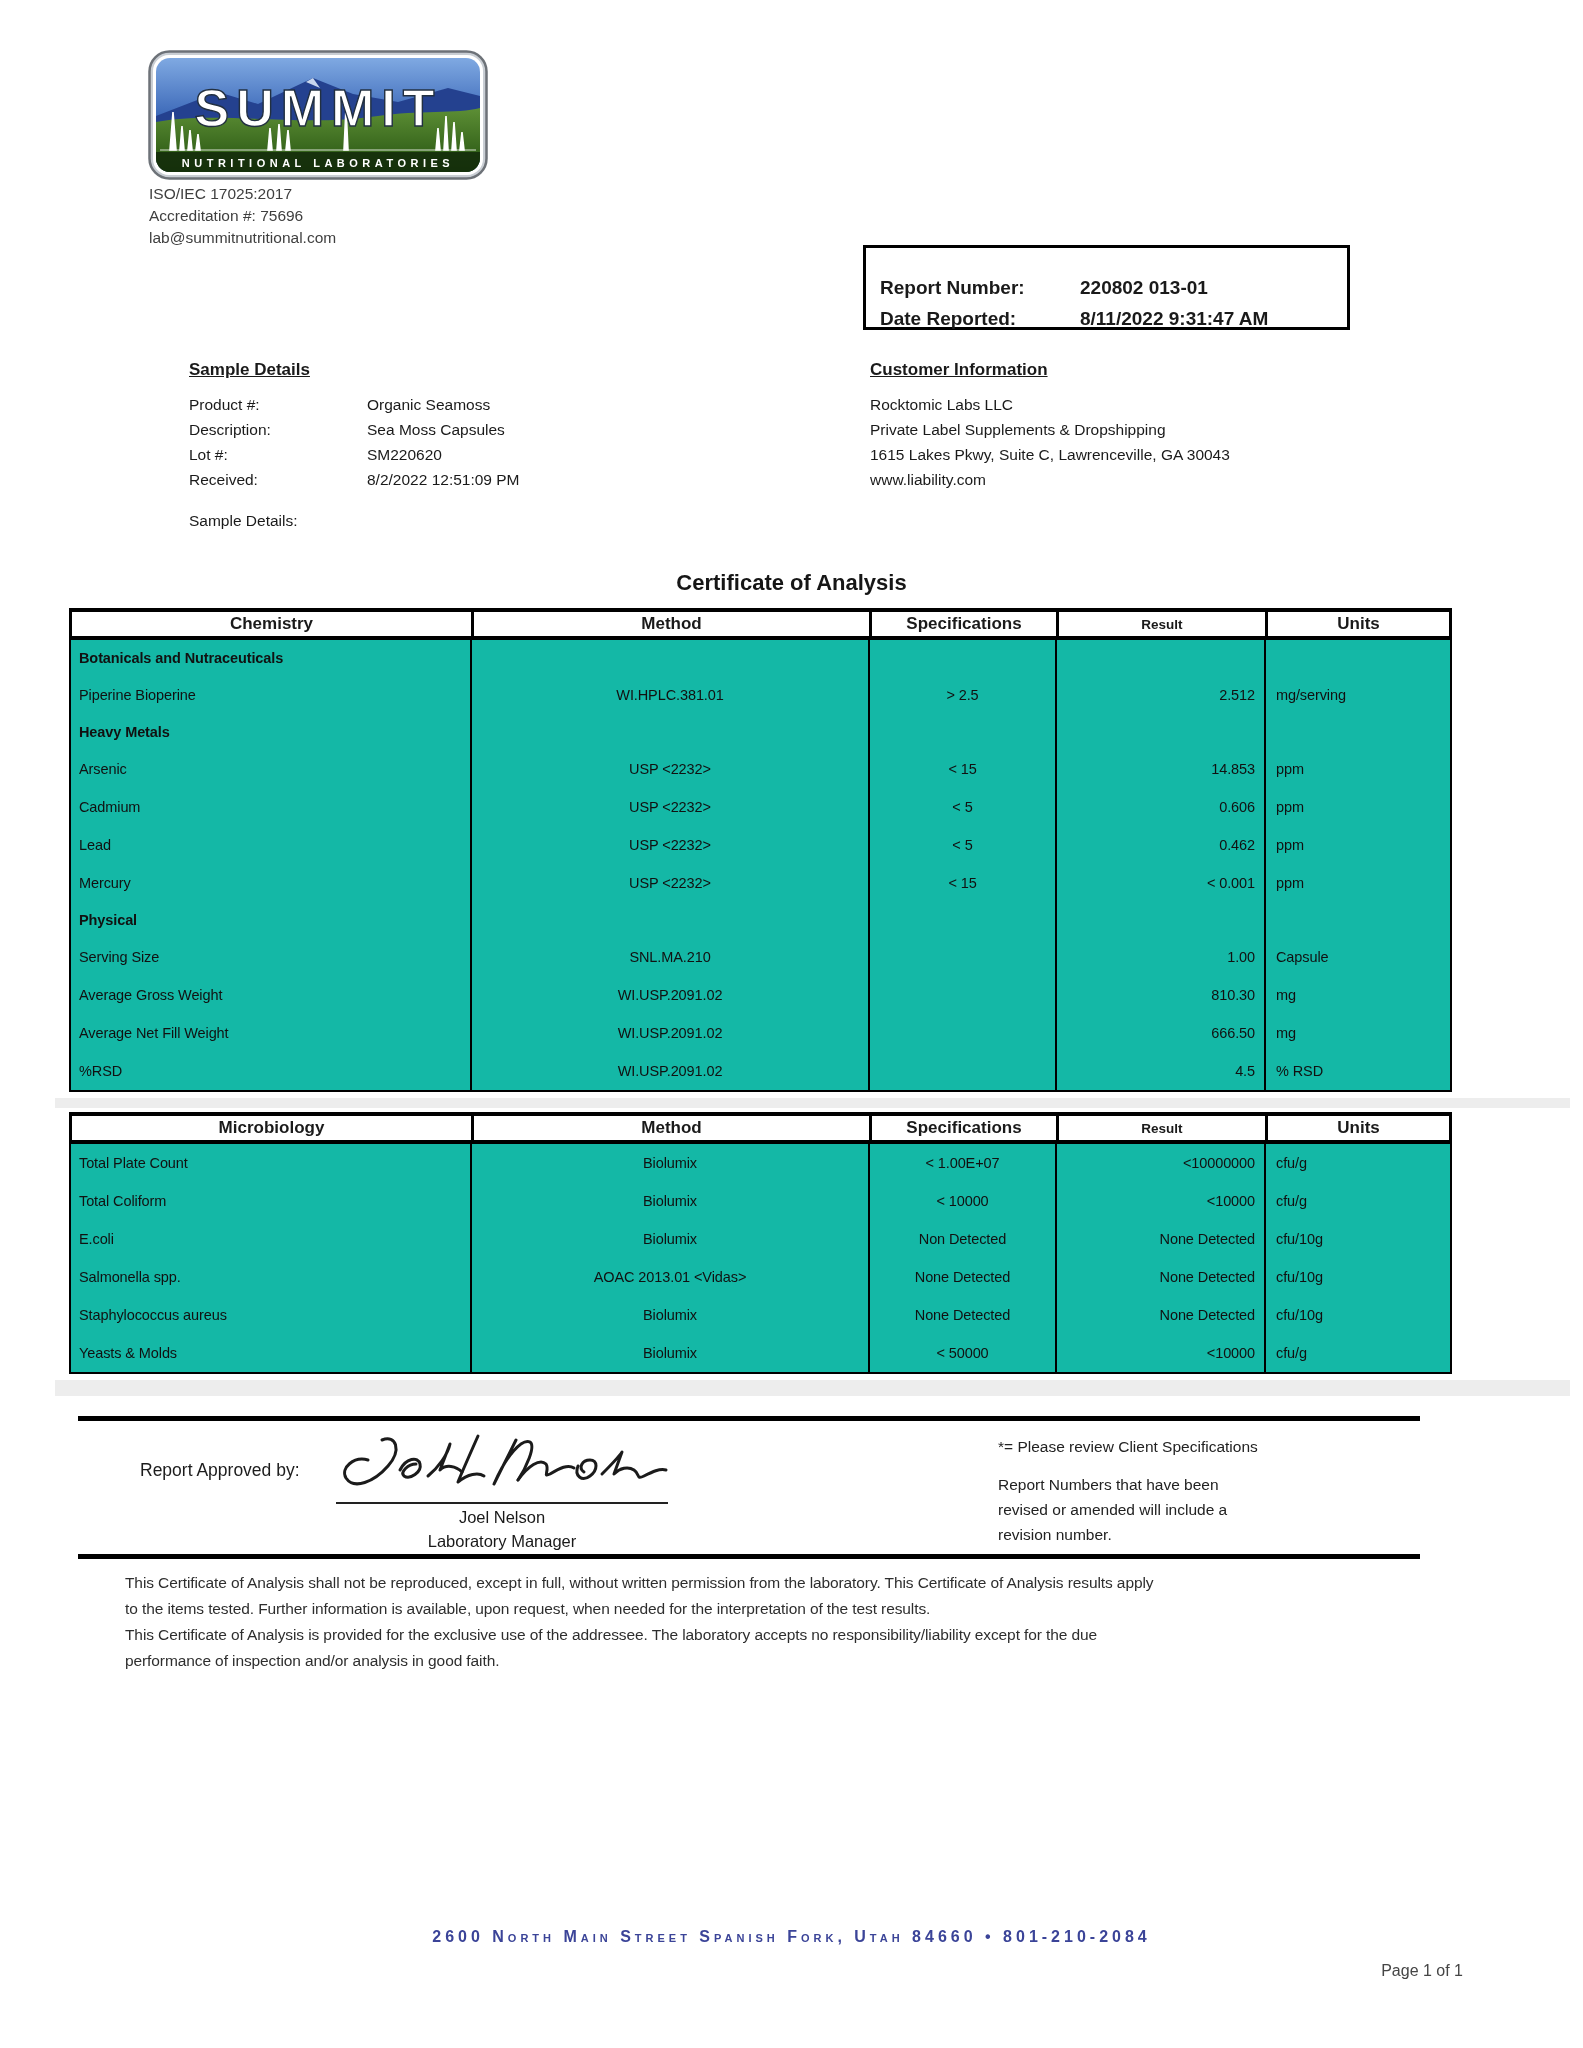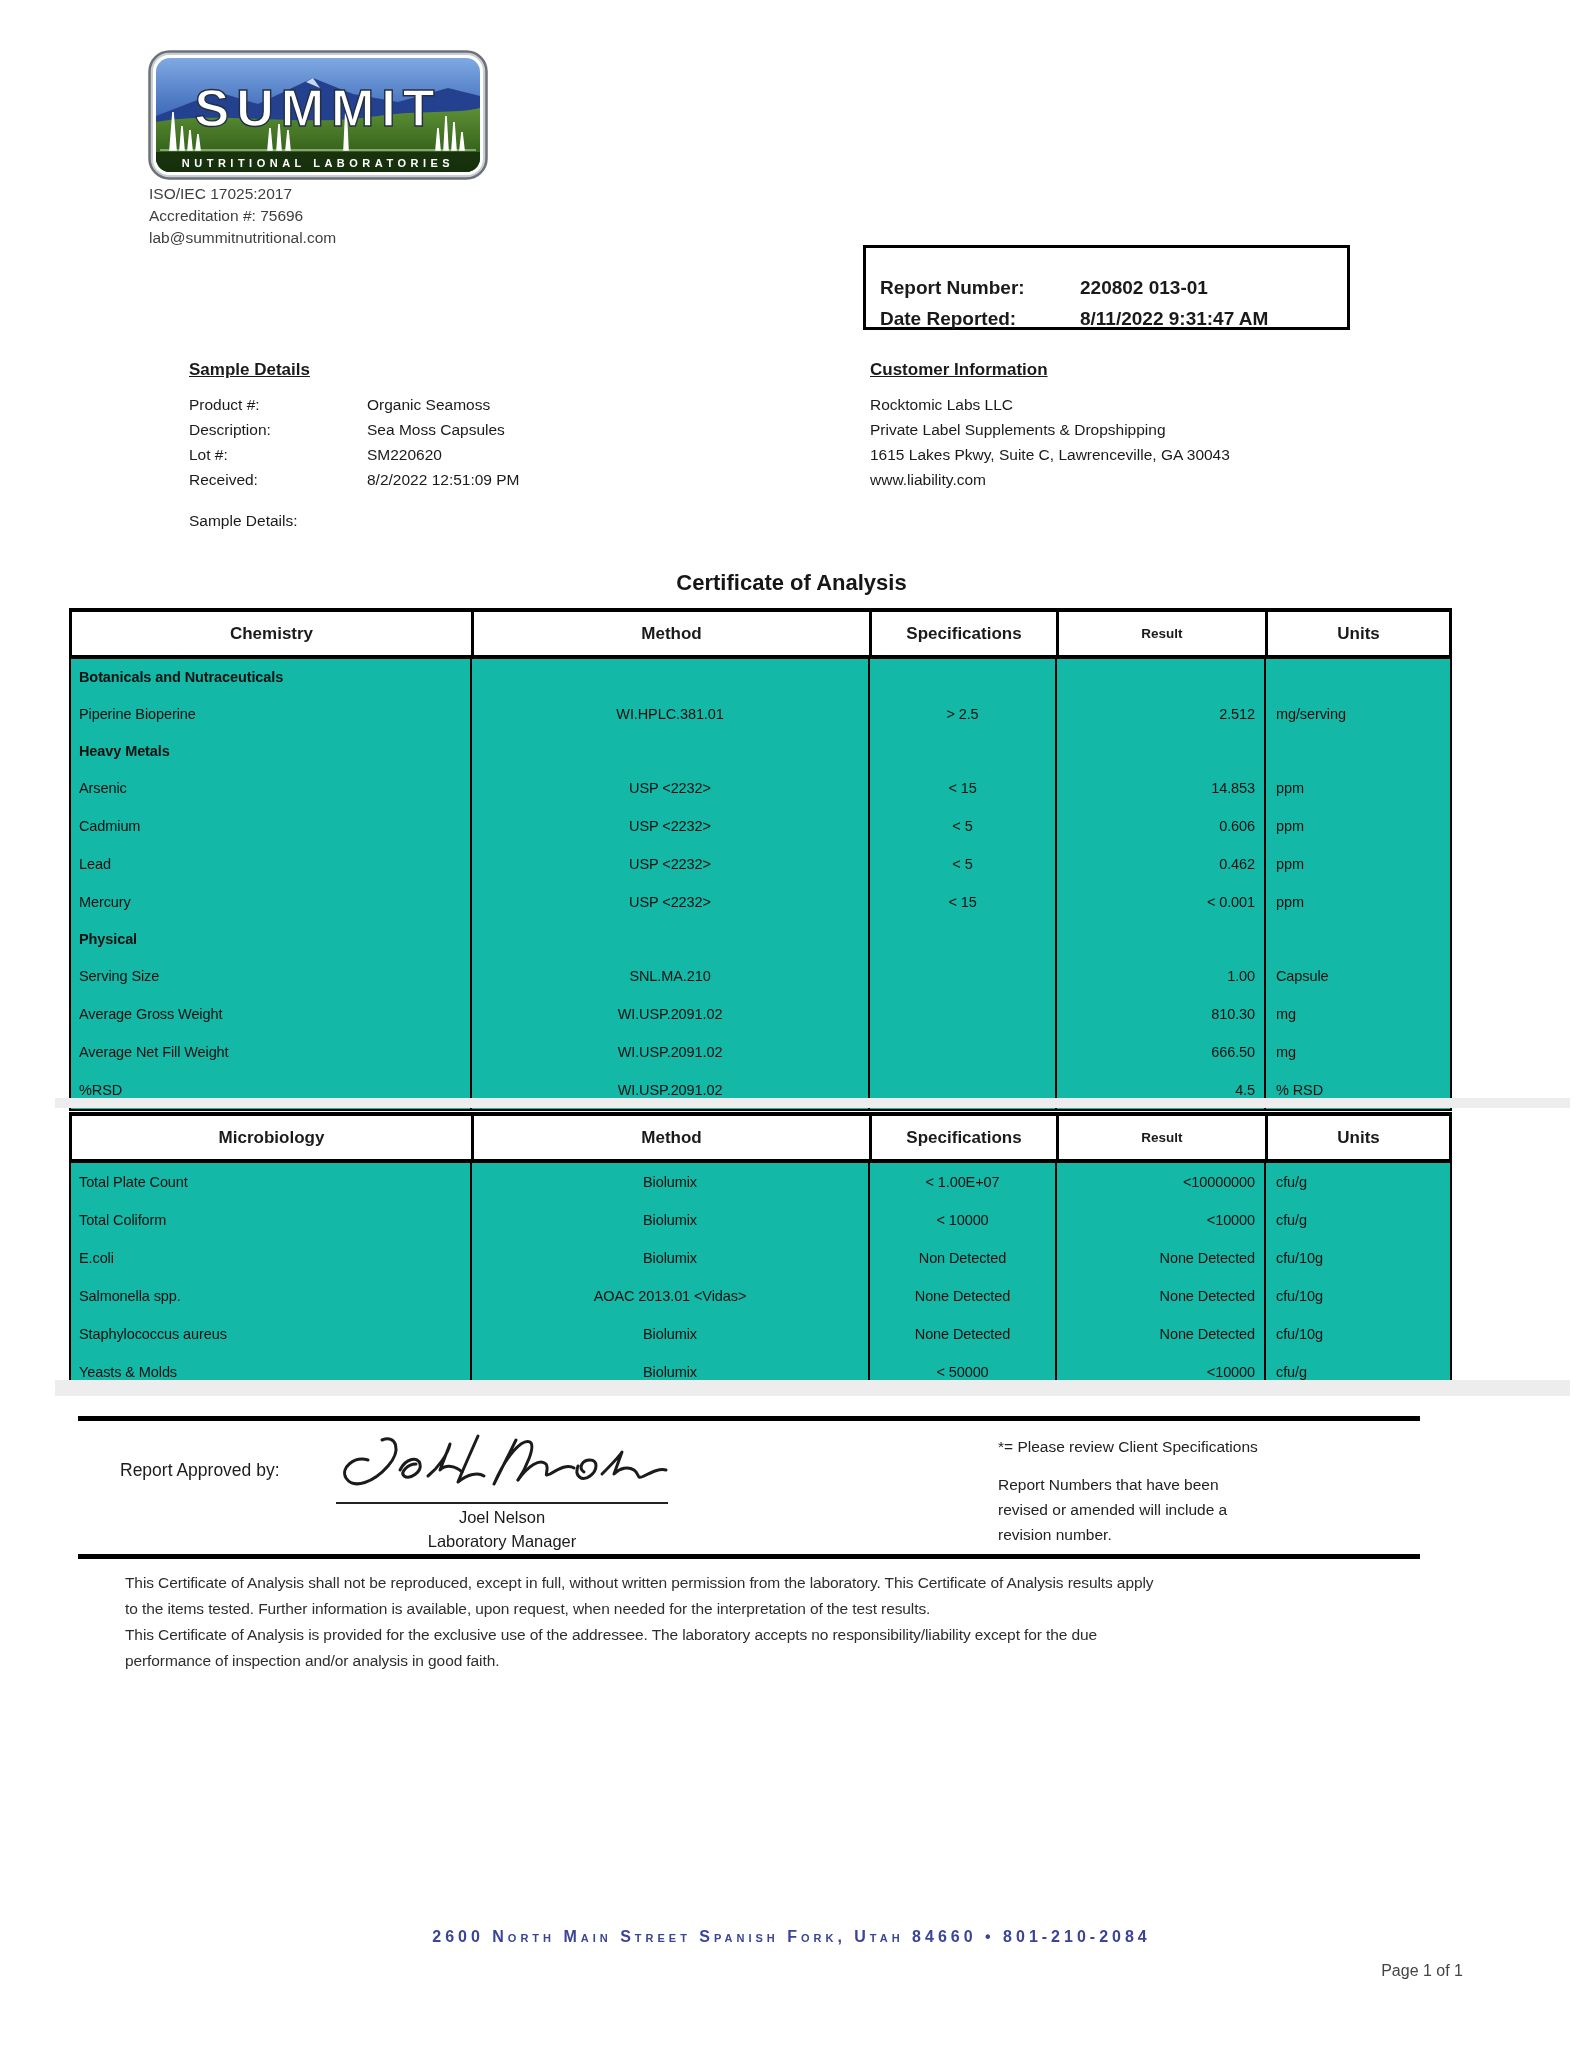--- a/index.html
+++ b/index.html
@@ -23,42 +23,42 @@
   .kv{display:grid;grid-template-columns:178px auto;font-size:15.5px;line-height:25px;}
   .plain{font-size:15.5px;line-height:25px;}
   
   .coa-title{width:1583px;text-align:center;font-size:22px;font-weight:bold;color:#161616;}
   
   .tbl{position:absolute;left:69px;width:1383px;box-sizing:border-box;}
   .thead{
     display:grid;grid-template-columns:399px 398px 187px 209px 1fr;
     border:3px solid #000;border-top-width:4px;border-bottom-width:4px;background:#fff;box-sizing:border-box;
   }
-  .th{height:43px;display:flex;align-items:center;justify-content:center;
+  .th{height:24px;display:flex;align-items:center;justify-content:center;
       font-weight:bold;font-size:17px;border-left:3px solid #000;box-sizing:border-box;}
   .th:first-child{border-left:none;}
   .th.small{font-size:13.5px;}
   .tbody{border:2px solid #000;border-top:none;box-sizing:border-box;background:#14b8a6;}
   .tr{display:grid;grid-template-columns:399px 398px 187px 209px 1fr;}
   .tr.data{height:38px;}
   .tr.sect{height:36px;}
   .td{border-left:2px solid #000;display:flex;align-items:center;font-size:14.5px;
       box-sizing:border-box;letter-spacing:-0.1px;color:#111;}
   .td:first-child{border-left:none;}
   .c-name{padding-left:8px;}
   .c-method{justify-content:center;text-align:center;}
   .c-spec{justify-content:center;text-align:center;}
   .c-result{justify-content:flex-end;padding-right:9px;text-align:right;}
   .c-units{padding-left:10px;}
   .sect .c-name{font-weight:bold;}
   
   .grey-band{background:#ededed;}
   .rule{background:#000;}
   
-  .approve-label{font-size:17.5px;color:#1c1c1c;}
+  .approve-label{font-size:17.5px;color:#1c1c1c;margin-left:20px;}
   .sig-underline{background:#222;height:2px;}
   .sig-name{font-size:16.5px;text-align:center;}
   
   .note{font-size:15.5px;color:#222;line-height:25px;}
   
   .disc{font-size:15.5px;color:#2e2e2e;line-height:26px;letter-spacing:-0.1px;}
   
   .footer-address{
     width:1583px;text-align:center;font-variant:small-caps;font-weight:bold;
     letter-spacing:4px;font-size:16px;color:#3b4498;

